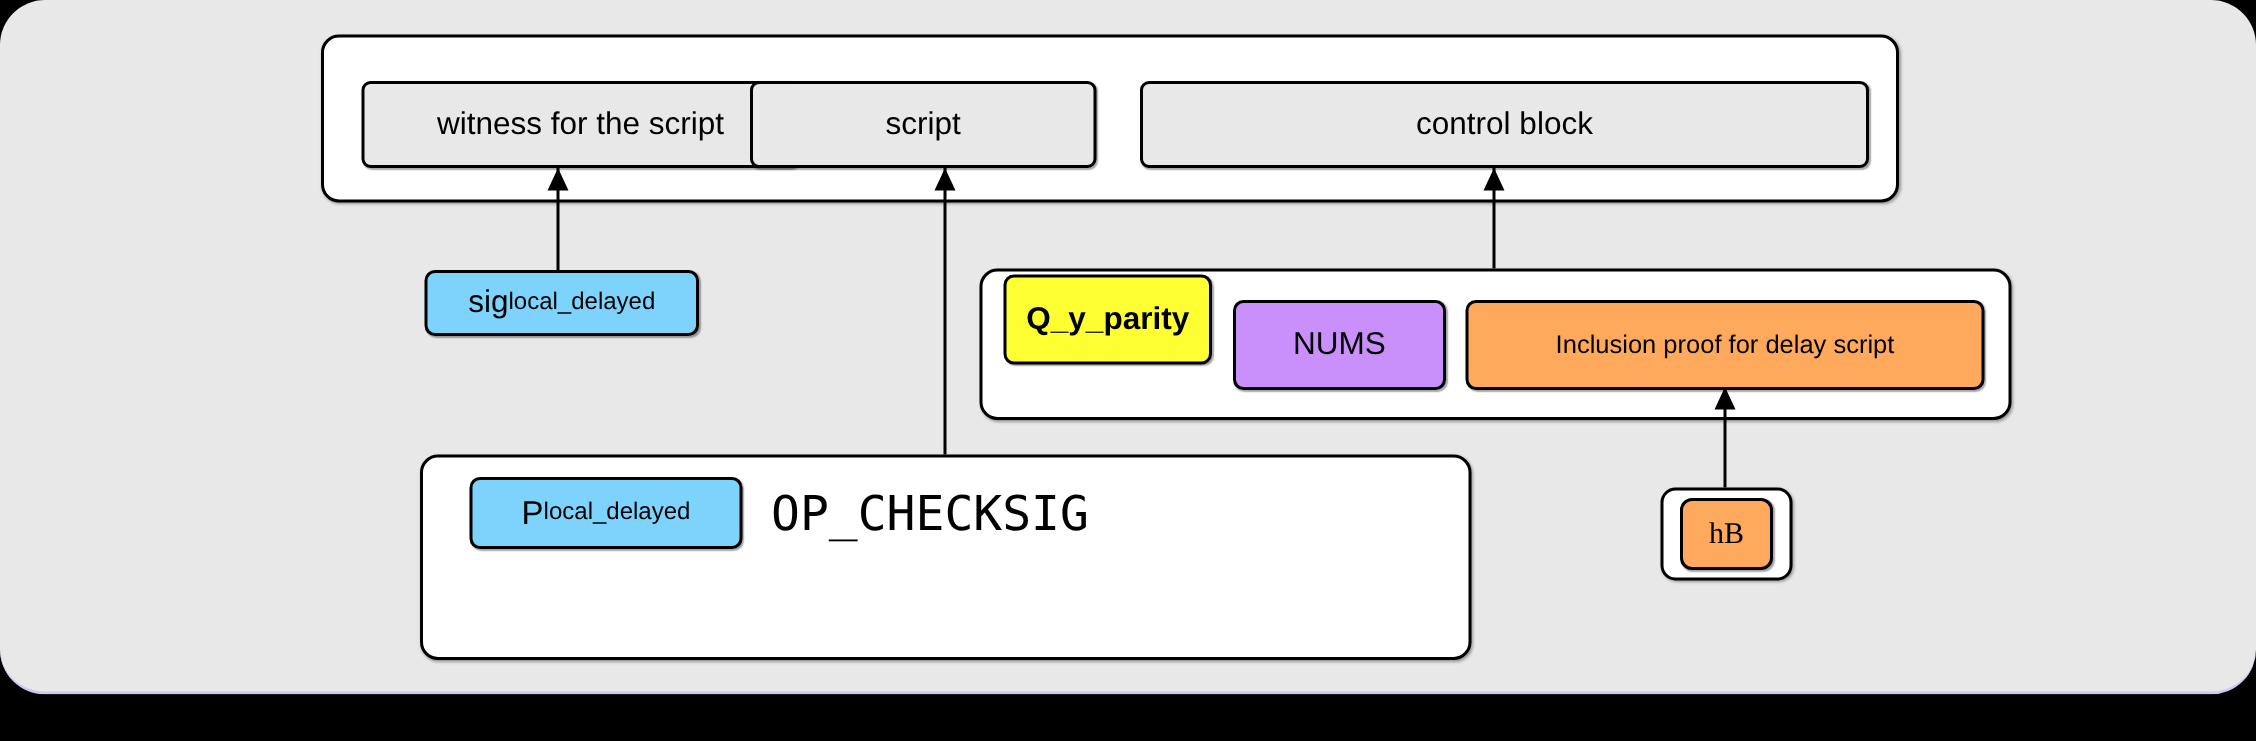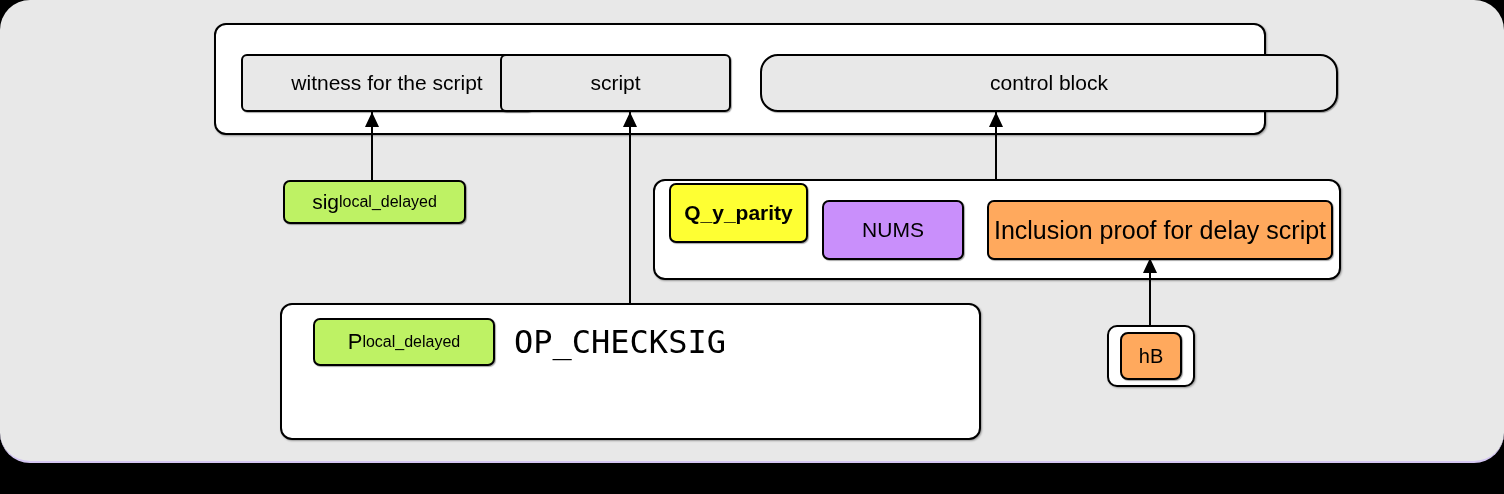--- a/index.html
+++ b/index.html
@@ -21,50 +21,50 @@
     position:absolute;background:#e8e8e8;border:2px solid #000;border-radius:6px;
     display:flex;align-items:center;justify-content:center;
     font-size:21px;box-shadow:1px 1px 1px rgba(0,0,0,.35);
   }
   .chip{
     position:absolute;border:2px solid #000;border-radius:7px;
     display:flex;align-items:center;justify-content:center;
     font-size:21px;box-shadow:1px 1px 1px rgba(0,0,0,.35);
   }
   .chip sub{font-size:16px;line-height:0;}
-  .green{background:#bef264;}
+  .green{background:#7dd3fc;}
   .yellow{background:#feff33;}
   .purple{background:#c98ffb;}
   .orange{background:#ffa95d;}
   .gray{background:#e8e8e8;}
   .opcode{
     position:absolute;display:flex;align-items:center;
     font-family:"DejaVu Sans Mono", monospace;font-size:32px;white-space:pre;
   }
   
   #top-container{left:214px;top:23px;width:1052px;height:112px;}
   #slot-witness{left:25px;top:29px;width:292px;height:58px;}
   #slot-script{left:284px;top:29px;width:231px;height:58px;}
-  #slot-control{left:544px;top:29px;width:578px;height:58px;border-radius:18px;}
+  #slot-control{left:544px;top:29px;width:486px;height:58px;}
   
   #sig-chip{left:283px;top:180px;width:183px;height:44px;}
   
   #cb-container{left:653px;top:179px;width:688px;height:101px;}
   #field-parity{left:14px;top:2px;width:139px;height:60px;font-weight:bold;}
   #field-nums{left:167px;top:19px;width:142px;height:60px;}
-  #field-proof{left:332px;top:19px;width:346px;height:60px;font-size:25px;}
+  #field-proof{left:322px;top:19px;width:346px;height:60px;font-size:17px;}
   
   #script-container{left:280px;top:303px;width:701px;height:137px;}
   #operand-p{left:31px;top:13px;width:182px;height:48px;font-size:22px;}
   #opcode-1{left:232px;top:13px;height:48px;}
   #operand-delay{left:31px;top:77px;width:184px;height:47px;font-size:21px;border-radius:6px;}
   #opcode-2{left:232px;top:77px;height:47px;}
   
   #hash-container{left:1107px;top:325px;width:88px;height:62px;border-radius:10px;
-    display:flex;align-items:center;justify-content:center;}
+    display:flex;align-items:center;justify-content:center;font-family:Liberation Serif, serif;}
   #hash-chip{position:static;width:62px;height:48px;font-size:20px;border-radius:8px;}
   
   .arrow{position:absolute;width:2px;background:#000;z-index:5;}
   .arrow::before{
     content:"";position:absolute;top:0;left:-6px;width:0;height:0;
     border-left:7px solid transparent;border-right:7px solid transparent;
     border-bottom:15px solid #000;
   }
   #arrow-sig{left:371px;top:112px;height:68px;}
   #arrow-script{left:629px;top:112px;height:191px;}

